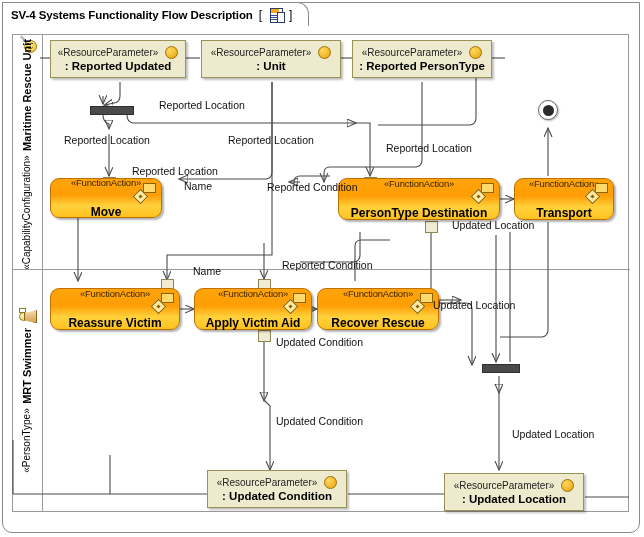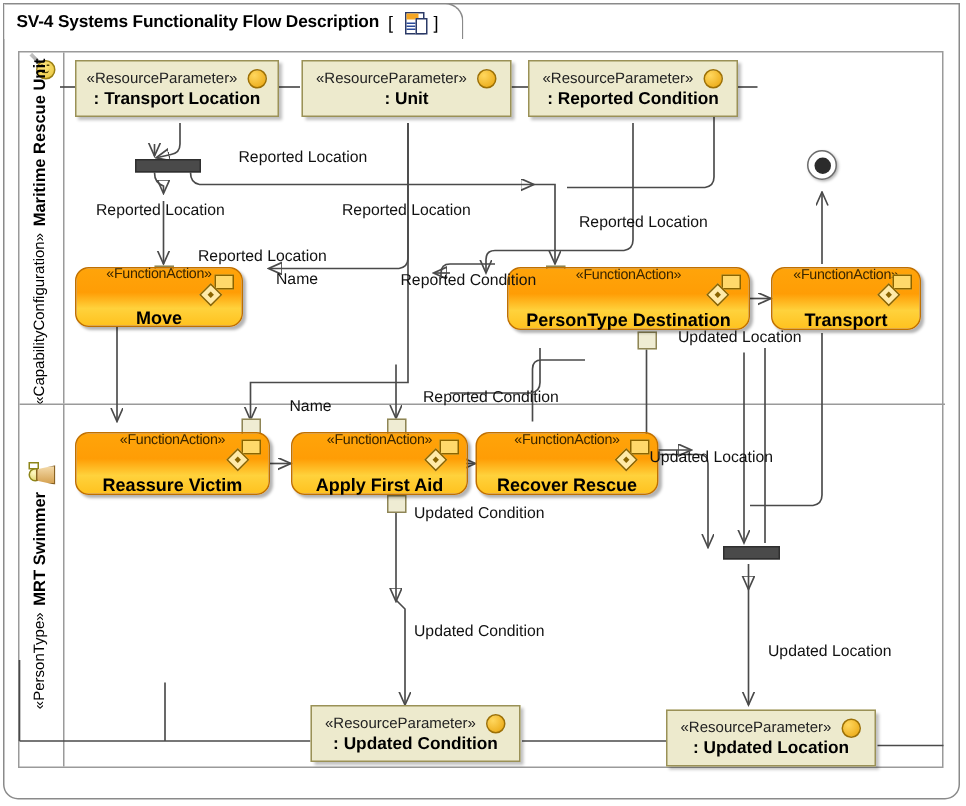--- a/index.html
+++ b/index.html
@@ -246,37 +246,37 @@
 
     <path d="M13,440 L13,494"></path>
     <path d="M110,455 L110,494"></path>
   </svg>
 
   <div class="node respar" style="left:50px;top:40px;width:136px;height:38px;">
     <div class="rp-row">
       <span class="rp-stereo">«ResourceParameter»</span>
       <span class="rp-dot"></span>
     </div>
-    <span class="rp-name">: Transport Location</span>
+    <span class="rp-name">: Reported Updated</span>
   </div>
 
   <div class="node respar" style="left:201px;top:40px;width:140px;height:38px;">
     <div class="rp-row">
       <span class="rp-stereo">«ResourceParameter»</span>
       <span class="rp-dot"></span>
     </div>
     <span class="rp-name">: Unit</span>
   </div>
 
   <div class="node respar" style="left:352px;top:40px;width:140px;height:38px;">
     <div class="rp-row">
       <span class="rp-stereo">«ResourceParameter»</span>
       <span class="rp-dot"></span>
     </div>
-    <span class="rp-name">: Reported Condition</span>
+    <span class="rp-name">: Reported PersonType</span>
   </div>
 
   <div class="node respar" style="left:207px;top:470px;width:140px;height:38px;">
     <div class="rp-row">
       <span class="rp-stereo">«ResourceParameter»</span>
       <span class="rp-dot"></span>
     </div>
     <span class="rp-name">: Updated Condition</span>
   </div>
 
@@ -330,21 +330,21 @@
     <span class="act-stereo">«FunctionAction»</span>
     <span class="act-name">Reassure Victim</span>
     <span class="act-badges">
       <span class="bg-rect"></span>
         <span class="bg-dia"></span>
     </span>
   </div>
 
   <div class="node action" style="left:194px;top:288px;width:118px;height:42px;">
     <span class="act-stereo">«FunctionAction»</span>
-    <span class="act-name">Apply First Aid</span>
+    <span class="act-name">Apply Victim Aid</span>
     <span class="act-badges">
       <span class="bg-rect"></span>
         <span class="bg-dia"></span>
     </span>
   </div>
 
   <div class="node action" style="left:317px;top:288px;width:122px;height:42px;">
     <span class="act-stereo">«FunctionAction»</span>
     <span class="act-name">Recover Rescue</span>
     <span class="act-badges">

